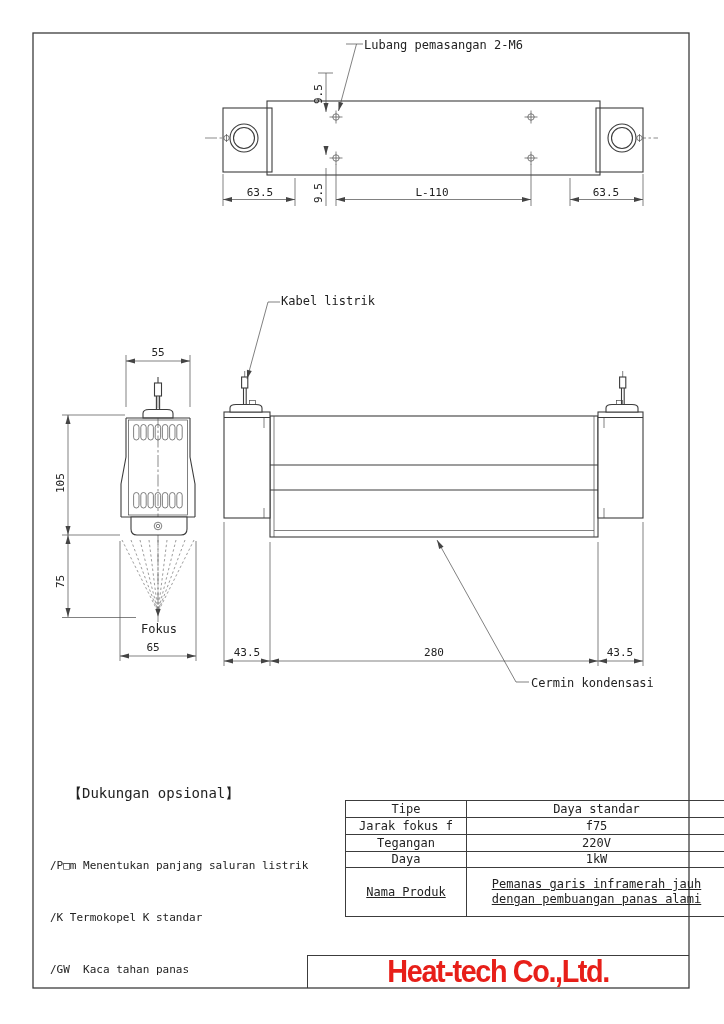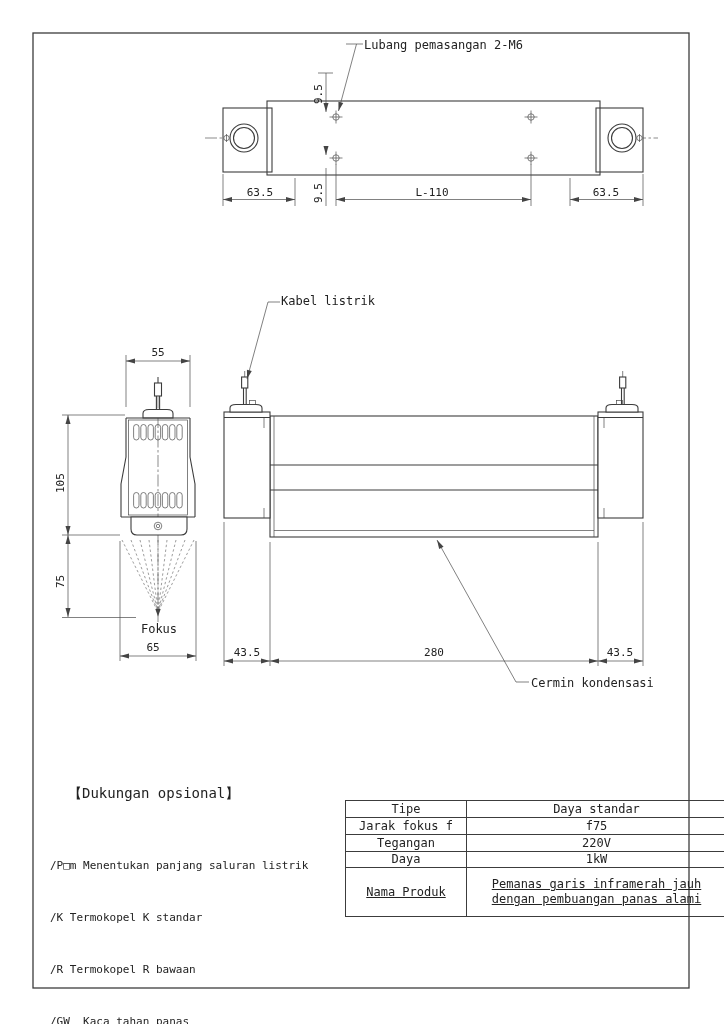--- a/index.html
+++ b/index.html
@@ -255,21 +255,20 @@
     <text class="dimtext" x="434" y="655.5" text-anchor="middle">280</text>
     <text class="dimtext" x="620" y="655.5" text-anchor="middle">43.5</text>
   </g>
 </svg>
 
   <div class="html-abs" style="left:50px; top:785px; width:270px;">
     <div class="opt-head" style="margin-left:18px;">【Dukungan opsional】</div>
     <div class="opt-list" style="margin-top:19px;">
       <div>/P□m Menentukan panjang saluran listrik</div>
       <div>/K Termokopel K standar</div>
-      <div>/R Termokopel R bawaan</div>
       <div>/GW  Kaca tahan panas</div>
       
       
       
     </div>
   </div>
 
   <table class="spec html-abs" style="left:307px; top:800px;margin-left:38px;">
     <colgroup>
         <col style="width:121px;">
@@ -294,14 +293,17 @@
       </tr>
       <tr style="height:49px;text-decoration:underline;">
         <td>Nama Produk</td>
         <td class="val-multi">Pemanas garis inframerah jauh
 dengan pembuangan panas alami</td>
       </tr>
     </tbody>
   </table>
 
 
+  <div class="logobox html-abs">
+    <span class="logotext">Heat-tech Co.,Ltd.</span>
+  </div>
 
 </div>
 
 </body></html>

